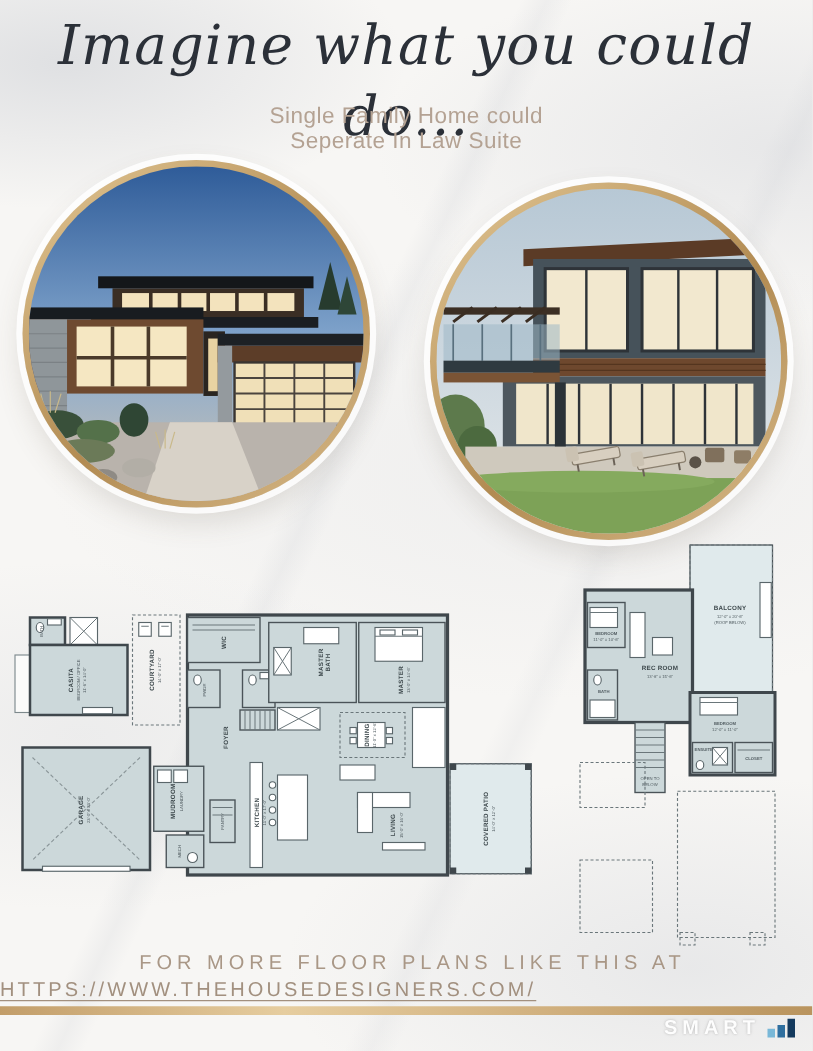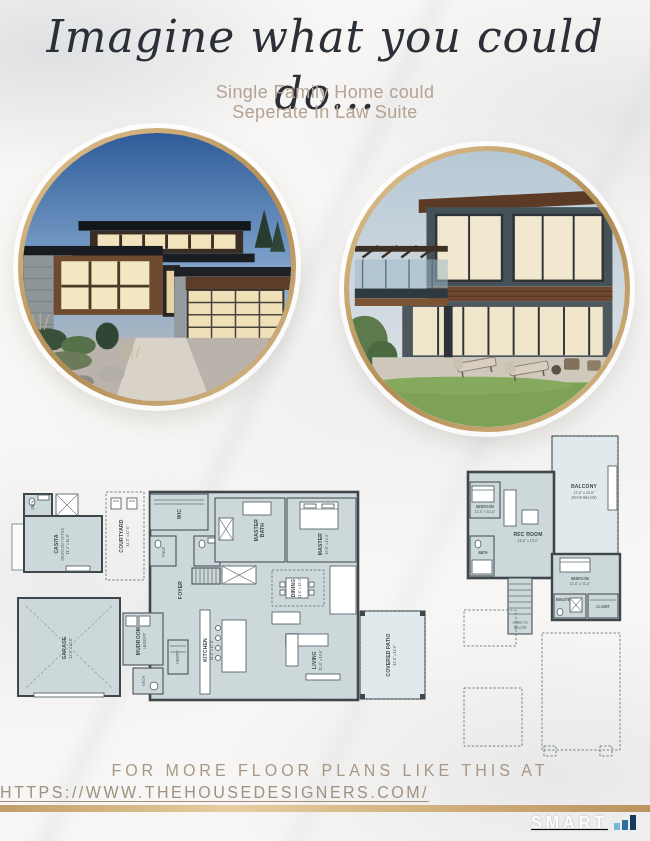--- a/index.html
+++ b/index.html
@@ -54,21 +54,21 @@
     position:absolute;top:784px;left:0;right:0;
     font-size:16px;letter-spacing:2.5px;color:#a2907f;
   }
   .footer-url a{color:#a2907f;text-decoration:underline;text-underline-offset:3px;}
   .goldbar{
     position:absolute;top:805px;left:0;width:650px;height:7px;
     background:linear-gradient(90deg,#c29d69,#e6cd9f 35%,#d7b océ?,#b9945e);
     background:linear-gradient(90deg,#c29d69,#e6cd9f 35%,#cfae7c 70%,#b9945e);
   }
   .logo{
-    position:absolute;right:14px;top:815px;display:flex;align-items:flex-start;text-decoration:underline;
+    position:absolute;right:14px;top:815px;display:flex;align-items:flex-start;
   }
   .logo-text{
     font-size:16px;font-weight:bold;letter-spacing:4px;color:rgba(255,255,255,.97);
     text-shadow:0 0 2px rgba(140,140,140,.6);line-height:1;
   }
   .logo-bars{display:flex;align-items:flex-end;margin-left:4px;}
   .logo-bars span{display:block;width:6px;margin-left:2px;}
   .bar1{height:7px;background:#79b8d8;}
   .bar2{height:10px;background:#2f6f9f;}
   .bar3{height:15px;background:#143a5e;}

